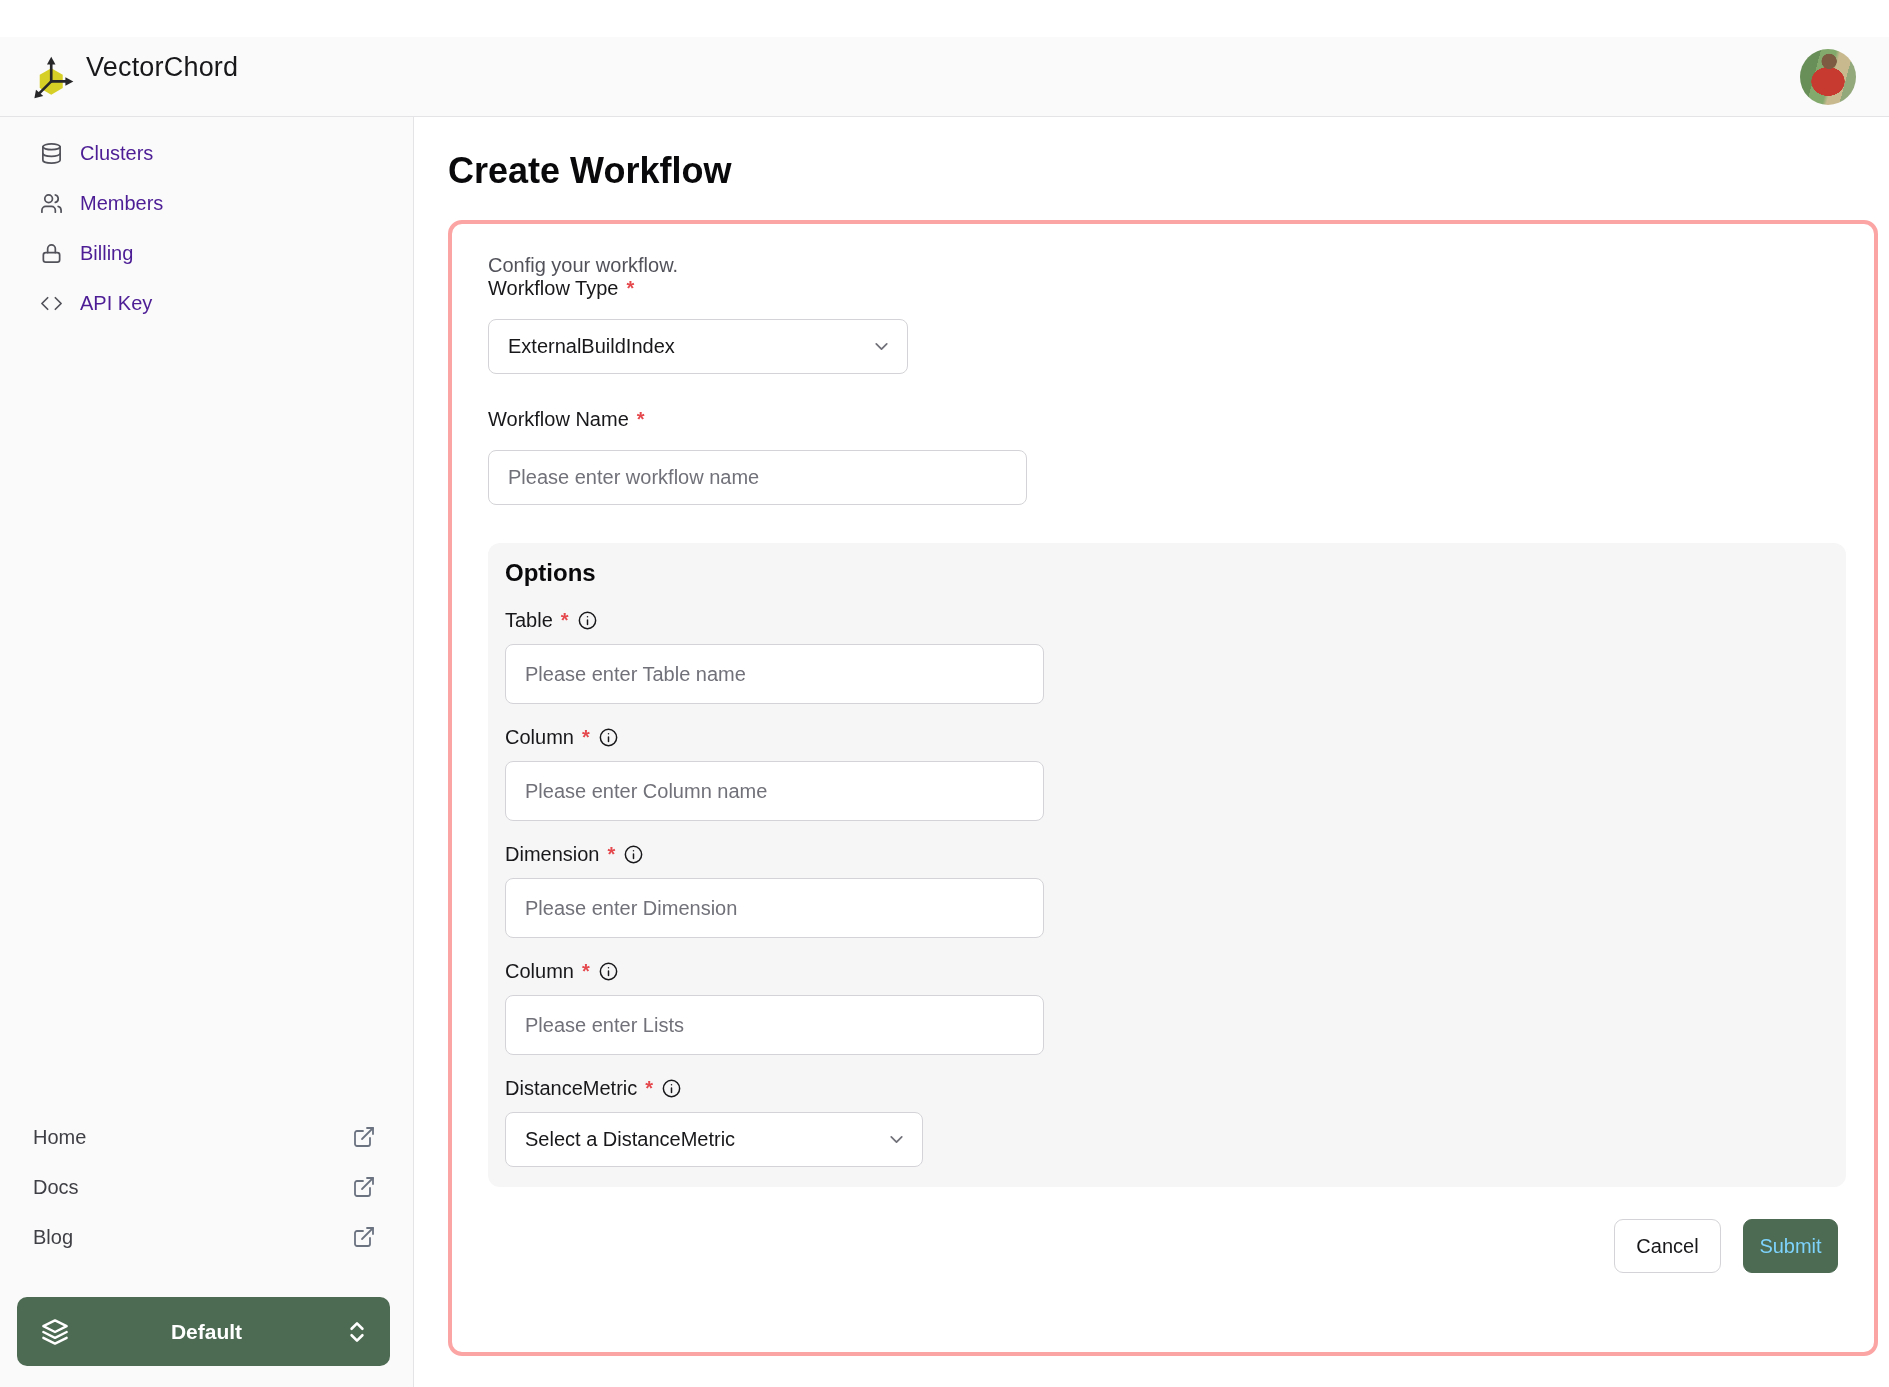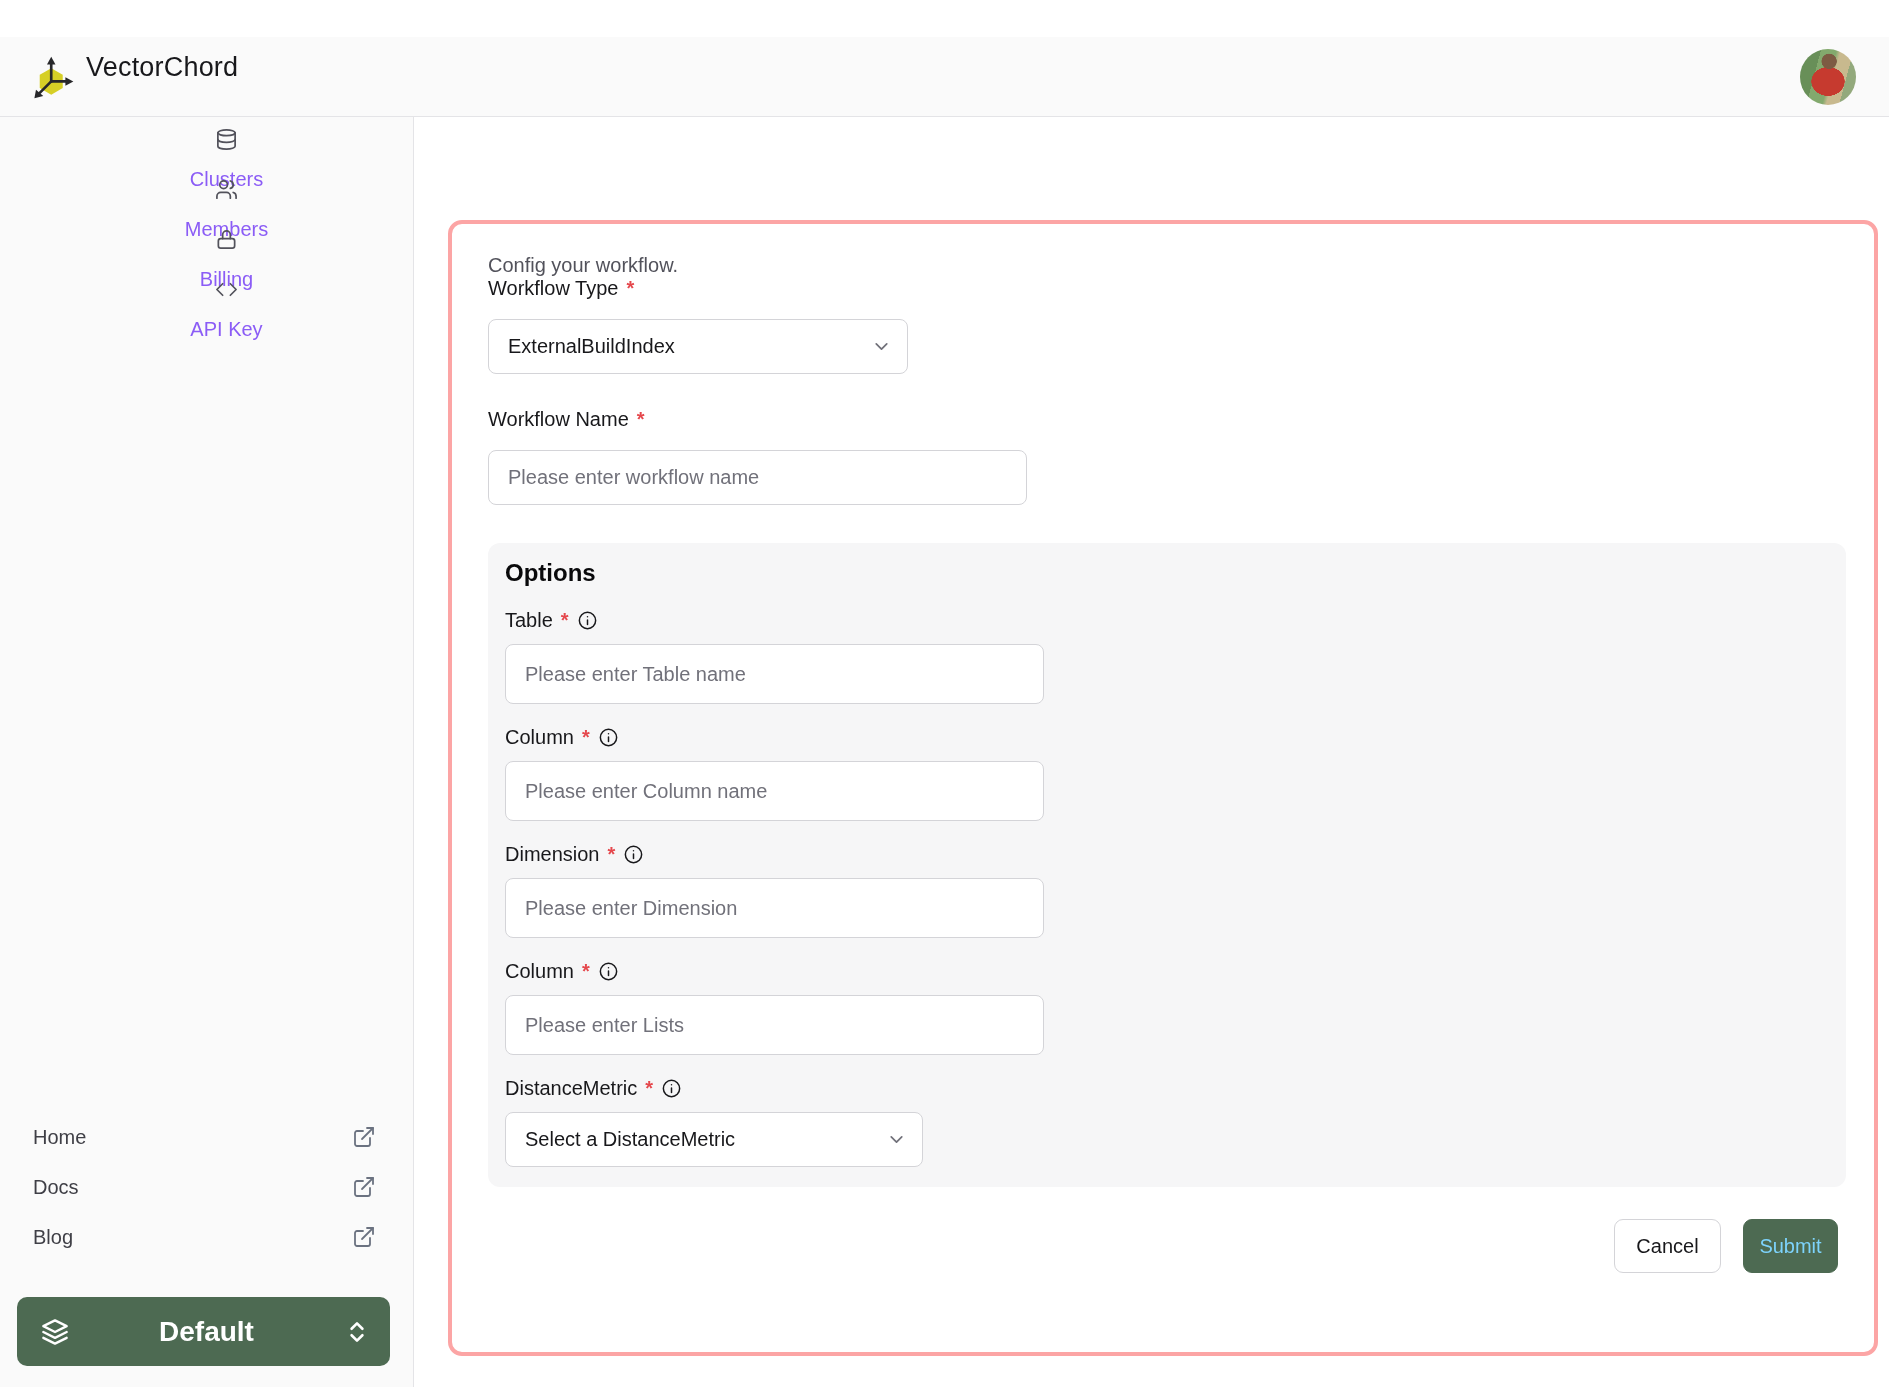--- a/index.html
+++ b/index.html
@@ -24,30 +24,30 @@
   .avatar{width:56px;height:56px;border-radius:50%;overflow:hidden;cursor:pointer;flex:0 0 auto;
     background:
       radial-gradient(circle at 52% 22%, #7d5b43 0 14%, rgba(0,0,0,0) 15%),
       radial-gradient(ellipse 30% 26% at 50% 58%, #c63a2f 0 98%, rgba(0,0,0,0) 100%),
       linear-gradient(105deg, #688f58 0 30%, #83a96d 30% 52%, #c8b98e 58% 76%, #93a97c 76%);}
   
   .sidebar{position:absolute;top:117px;left:0;width:414px;bottom:0;background:#fafafa;
     border-right:1px solid #e4e4e7;}
   .nav{padding-top:11px;}
   .nav-item{height:50px;display:flex;align-items:center;padding-left:40px;gap:17px;
-    font-size:20px;color:#8b5cf6;cursor:pointer;flex-direction:column;}
+    font-size:20px;color:#4c1d95;cursor:pointer;}
   .nav-item .ic{display:flex;color:#52525b;}
   .sidebar-footer{position:absolute;left:0;right:0;bottom:21px;text-align:center;}
   .footer-link{height:50px;display:flex;align-items:center;justify-content:space-between;
     padding:0 37px 0 33px;font-size:20px;color:#3f3f46;cursor:pointer;}
   .footer-link .ic{display:flex;color:#6b7280;}
   .switcher{margin:35px 23px 0 17px;height:69px;border-radius:10px;background:#4d6a52;
     display:flex;align-items:center;padding:0 20px 0 24px;gap:16px;color:#fff;cursor:pointer;}
   .switcher .ic{display:flex;color:#fff;}
-  .switcher-label{font-size:28px;font-weight:600;flex:1;}
+  .switcher-label{font-size:21px;font-weight:600;flex:1;}
   
   .main{position:absolute;top:117px;left:414px;right:0;bottom:0;background:#fff;}
   .page-title{position:absolute;left:34px;top:33px;font-size:36px;font-weight:700;color:#09090b;}
   .card{position:absolute;left:34px;top:103px;width:1430px;height:1136px;background:#fff;
     border:4px solid #fca5a5;border-radius:14px;padding:30px 36px 36px 36px;}
   .card-desc{font-size:20px;color:#52525b;}
   .field-label{display:flex;align-items:center;gap:8px;font-size:20px;font-weight:500;color:#18181b;}
   .req{color:#e5484d;font-weight:600;}
   .info{display:flex;color:#18181b;}
   .selectbox{height:55px;border:1px solid #d4d4d8;border-radius:8px;background:#fff;
@@ -191,20 +191,21 @@
           <svg width="26" height="26" viewBox="0 0 24 24" fill="none" stroke="currentColor" stroke-width="2.4" stroke-linecap="round" stroke-linejoin="round">
             <path d="m7 9 5-5 5 5"></path>
             <path d="m7 15 5 5 5-5"></path>
           </svg>
         </span>
       </div>
     </div>
   </div>
 
   <div class="main">
+    <h1 class="page-title">Create Workflow</h1>
 
     <div class="card">
       <div class="card-desc">Config your workflow.</div>
 
       <div class="wt-group">
         <div class="field-label">
           <span>Workflow Type</span>
           <span class="req">*</span>
         </div>
         <div class="selectbox">

